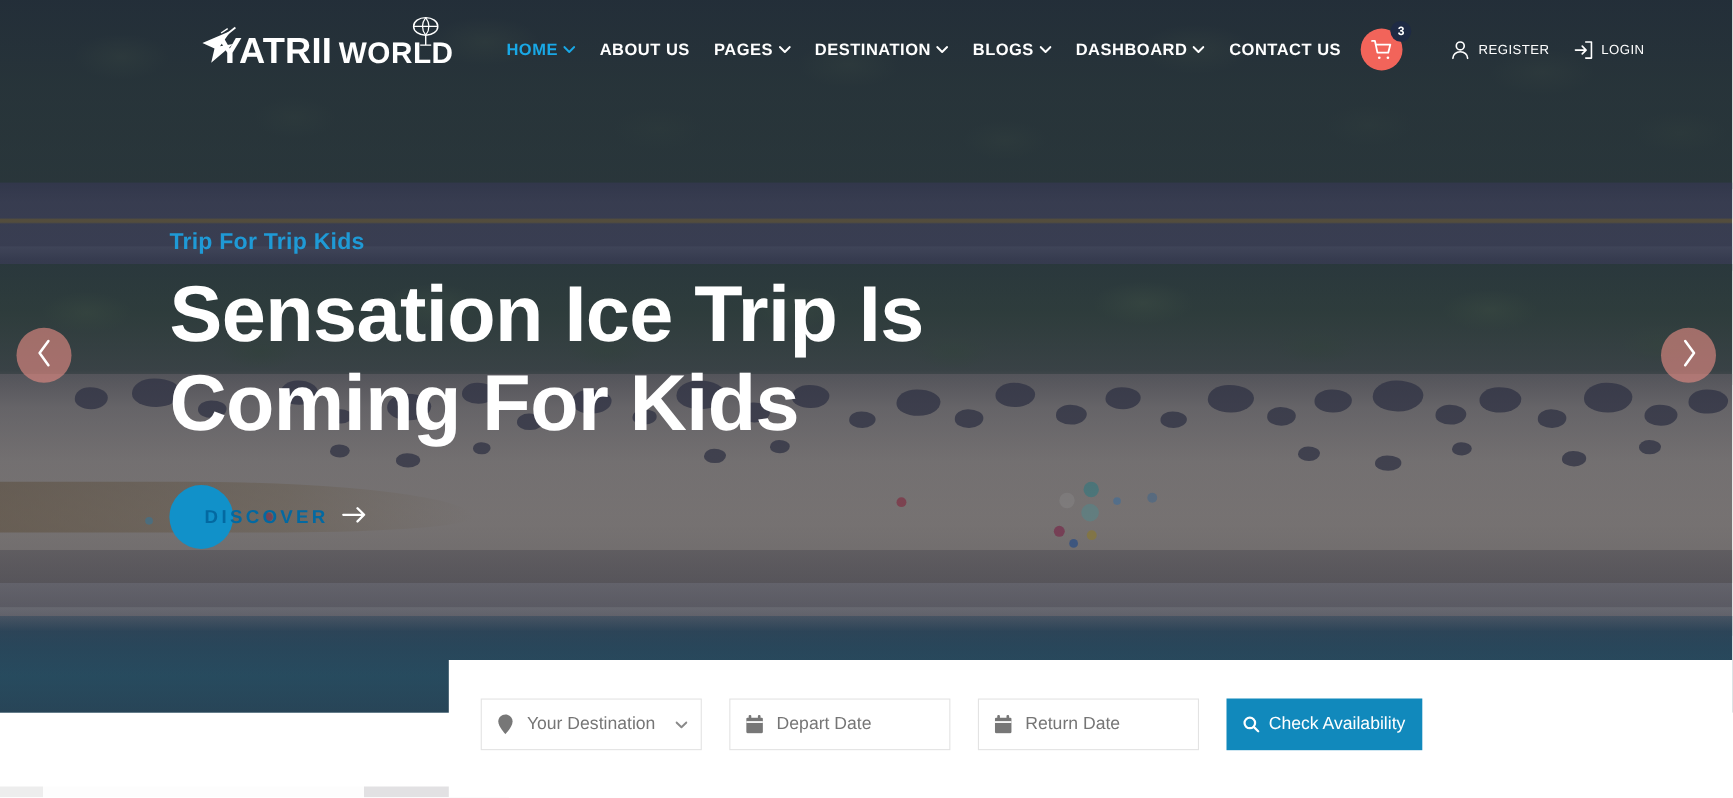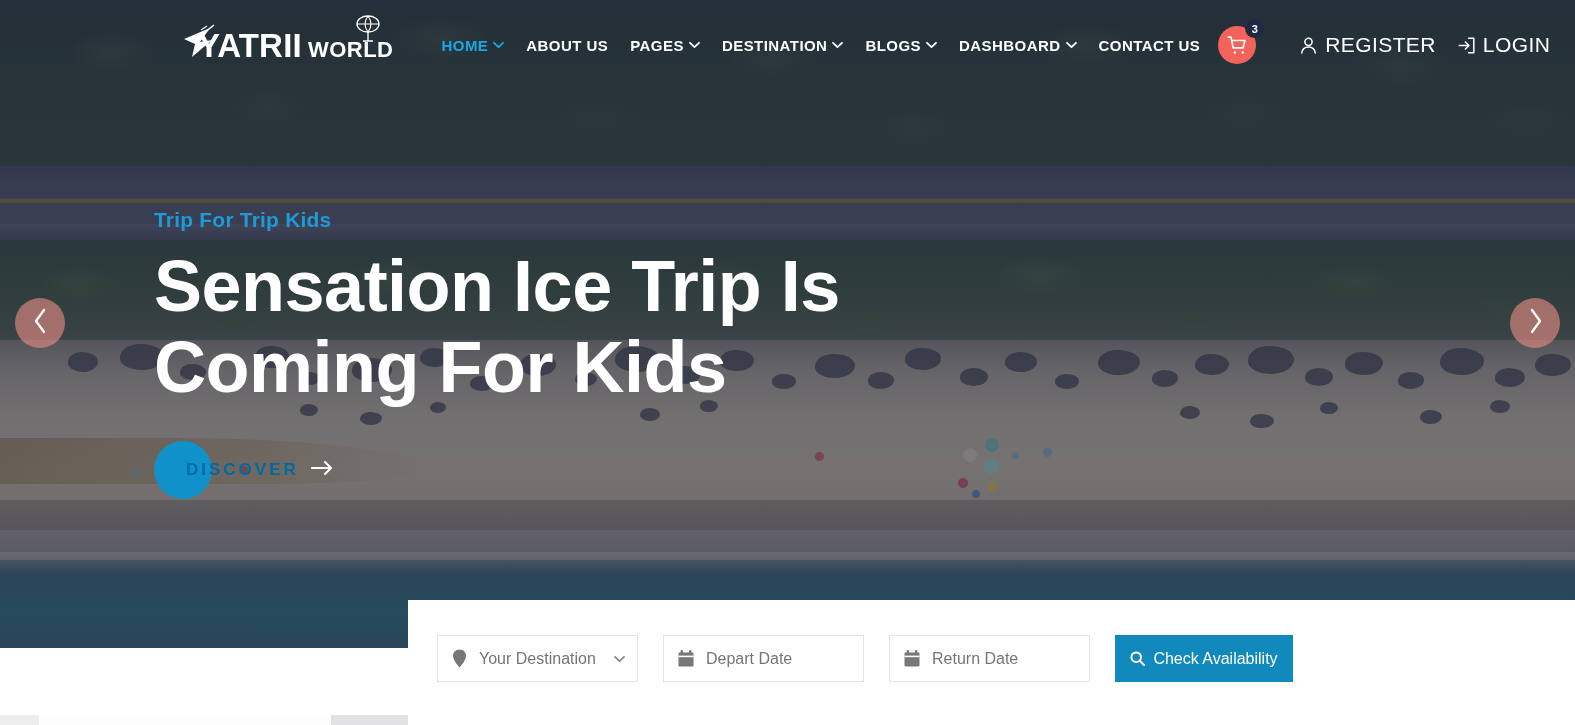--- a/index.html
+++ b/index.html
@@ -100,21 +100,21 @@
   .navbar {
     position: absolute; left: 0; top: 0; width: 100%; height: 90px;
     display: flex; align-items: center; z-index: 40;
   }
   .brand { display: flex; align-items: center; margin-left: 180px; position: relative; }
   .brand-mark { position: relative; width: 44px; height: 44px; flex: none; }
   .brand-text {
     color: #ffffff; font-size: 33px; font-weight: 800; letter-spacing: .2px;
     line-height: 1; margin-left: -26px; position: relative; white-space: nowrap;
   }
-  .brand-text .w { font-weight: 700; font-size: 22px; letter-spacing: .5px; margin-left: 6px; }
+  .brand-text .w { font-weight: 700; font-size: 27px; letter-spacing: .5px; margin-left: 6px; }
   .globe-mark { position: absolute; right: 10px; top: -16px; }
 
   .nav-links { display: flex; align-items: center; gap: 22px; margin-left: 48px; }
   .nav-item {
     display: flex; align-items: center; gap: 5px;
     color: #ffffff; font-size: 15px; font-weight: 700; letter-spacing: .45px;
     text-transform: uppercase; cursor: pointer; white-space: nowrap;
   }
   .nav-item.active { color: #19a8e6; }
   .caret { display: inline-block; }
@@ -127,21 +127,21 @@
   .cart-badge {
     position: absolute; top: -7px; right: -8px; min-width: 19px; height: 19px;
     border-radius: 50%; background: #1e2a44; color: #fff;
     font-size: 11px; font-weight: 700; display: flex; align-items: center; justify-content: center;
     padding: 0 4px;
   }
 
   .auth { display: flex; align-items: center; gap: 22px; margin-left: 44px; }
   .auth-item {
     display: flex; align-items: center; gap: 8px; color: #fff;
-    font-size: 21px; font-weight: 500; letter-spacing: .4px; text-transform: uppercase;
+    font-size: 12px; font-weight: 500; letter-spacing: .4px; text-transform: uppercase;
     cursor: pointer; white-space: nowrap;
   }
 
   
   .hero-content { position: absolute; left: 154px; top: 208px; z-index: 30; }
   .eyebrow {
     color: #1f9ad6; font-size: 21px; font-weight: 800; letter-spacing: .2px;
     margin-bottom: 14px;
   }
   .hero-title {

